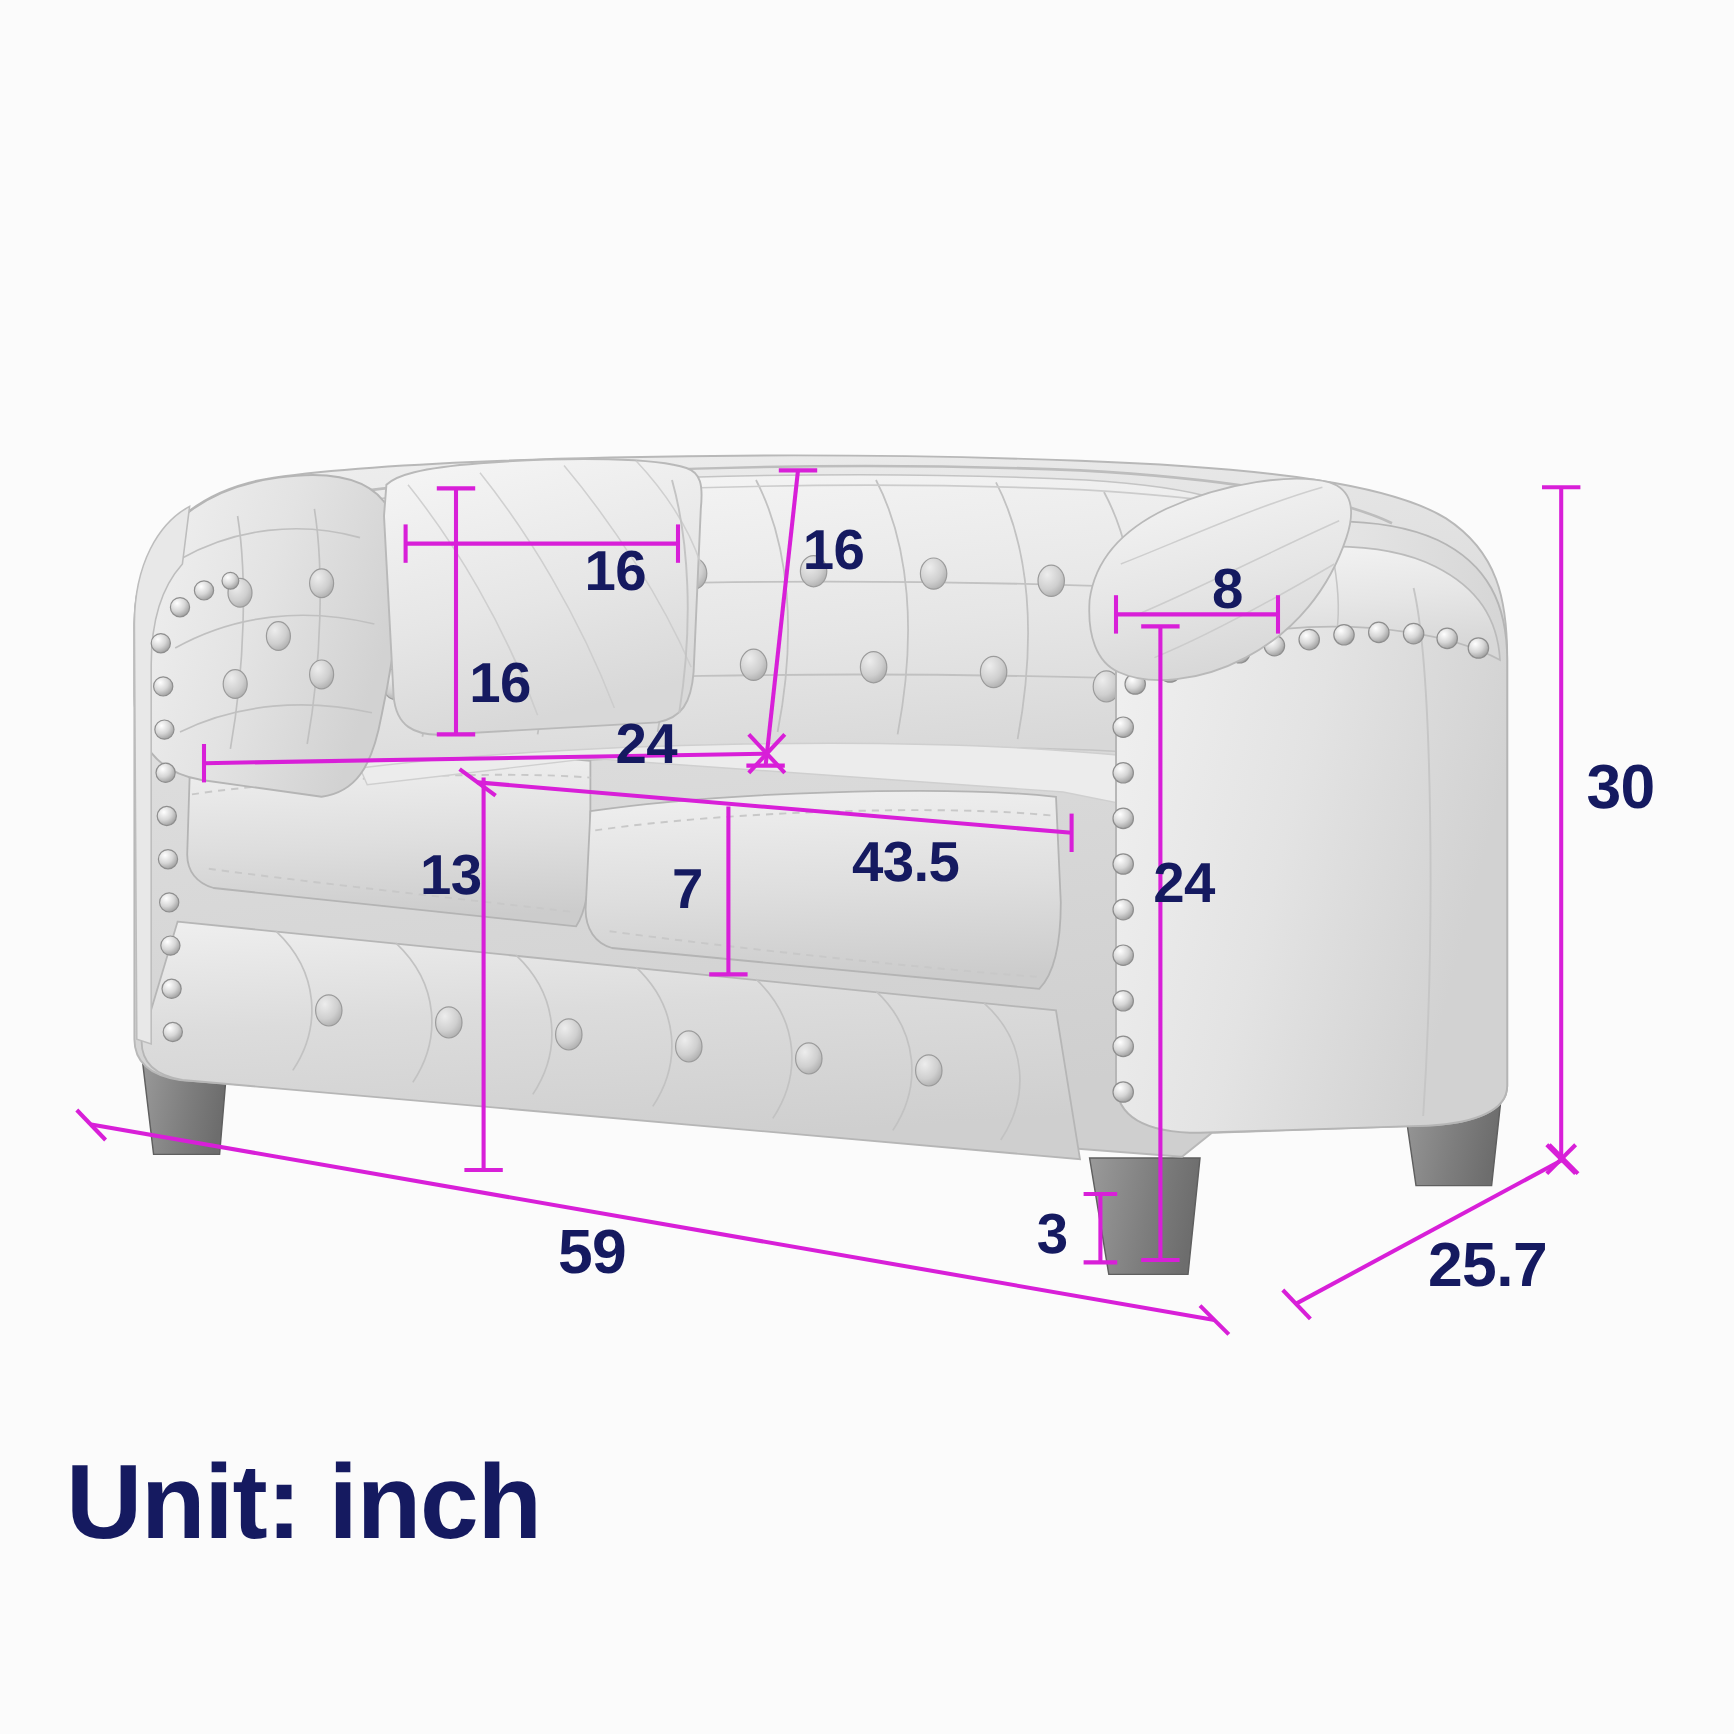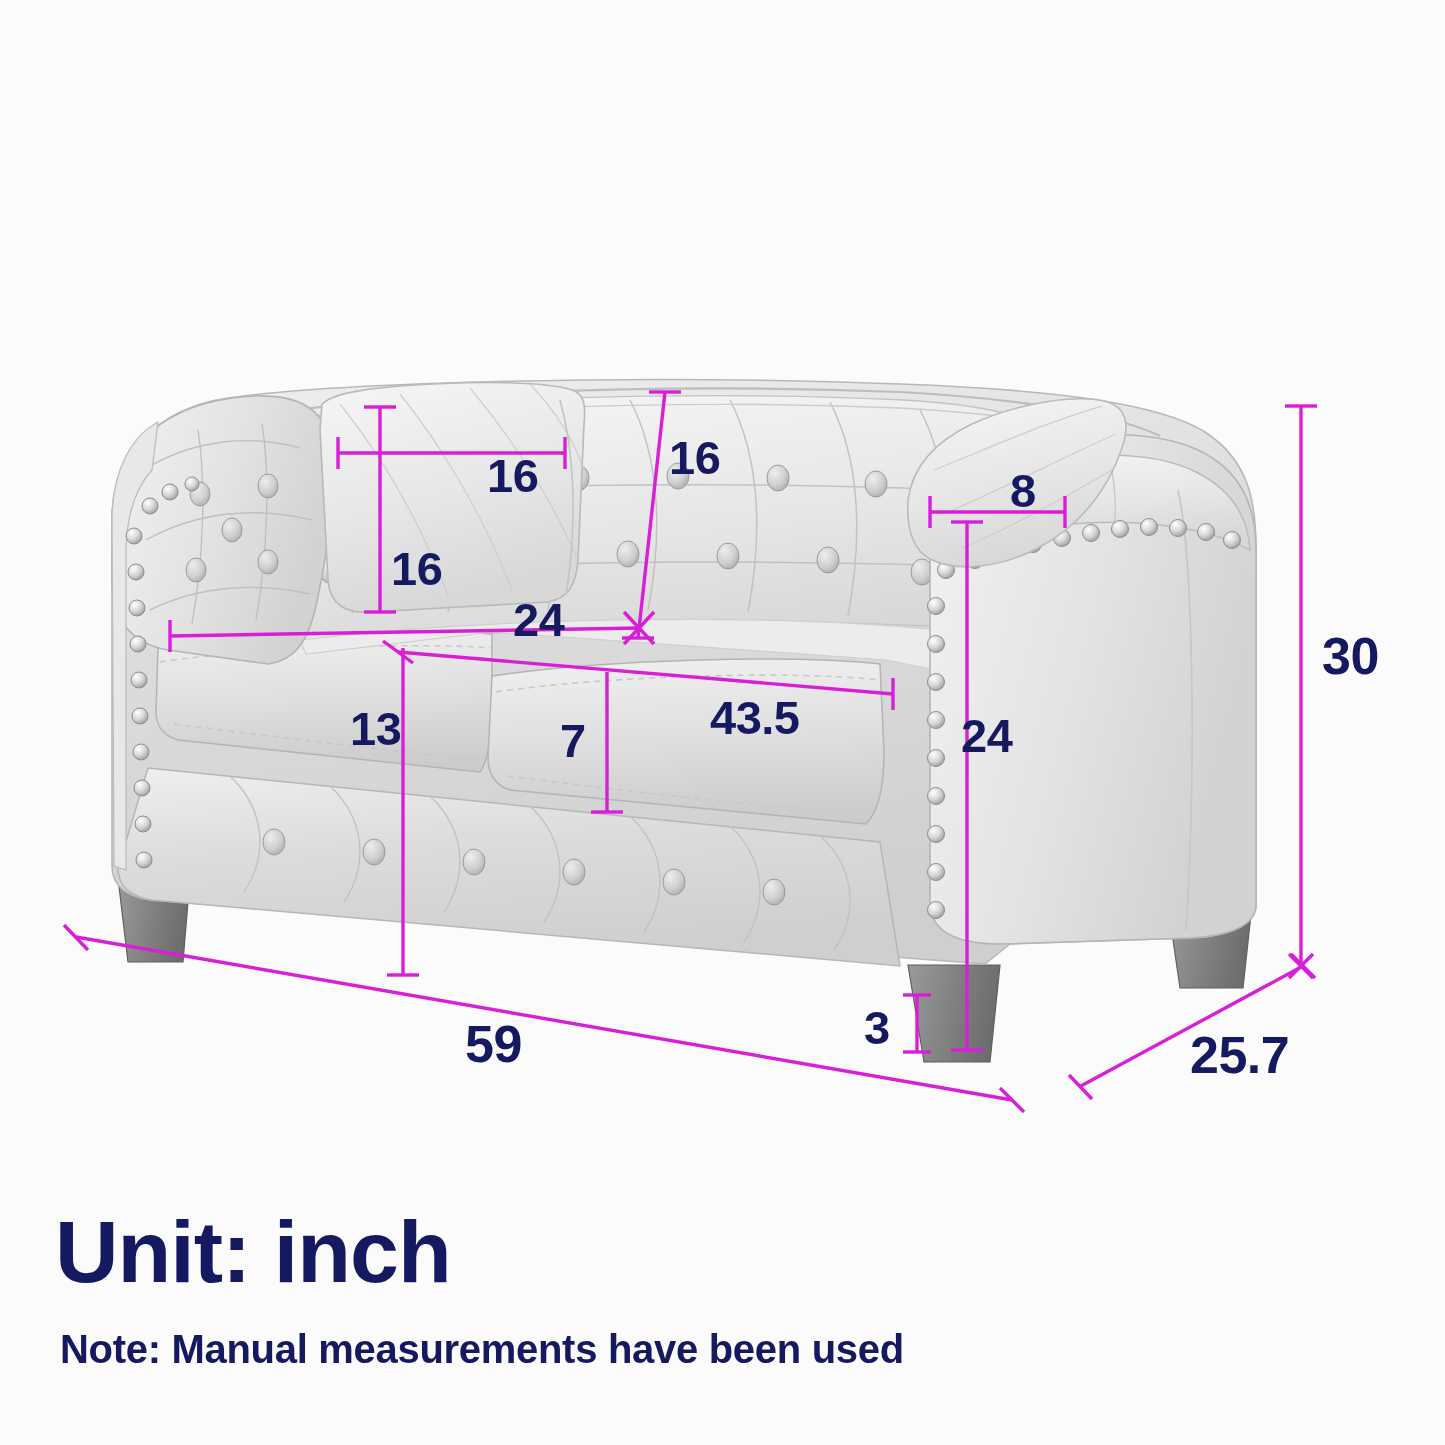--- a/index.html
+++ b/index.html
@@ -384,16 +384,15 @@
     <div class="dimlabel" style="left:710px;top:694px;">43.5</div>
     <div class="dimlabel big" style="left:465px;top:1018px;">59</div>
     <div class="dimlabel big" style="left:1190px;top:1029px;">25.7</div>
     <div class="dimlabel big" style="left:1322px;top:630px;">30</div>
     <div class="dimlabel" style="left:864px;top:1004px;">3</div>
   </div>
 
   <div class="unit">Unit: inch</div>
 
   <div class="note">
-    <div>Note: Manual measurements have been used</div>
   </div>
 
 </div>
 
 </body></html>

